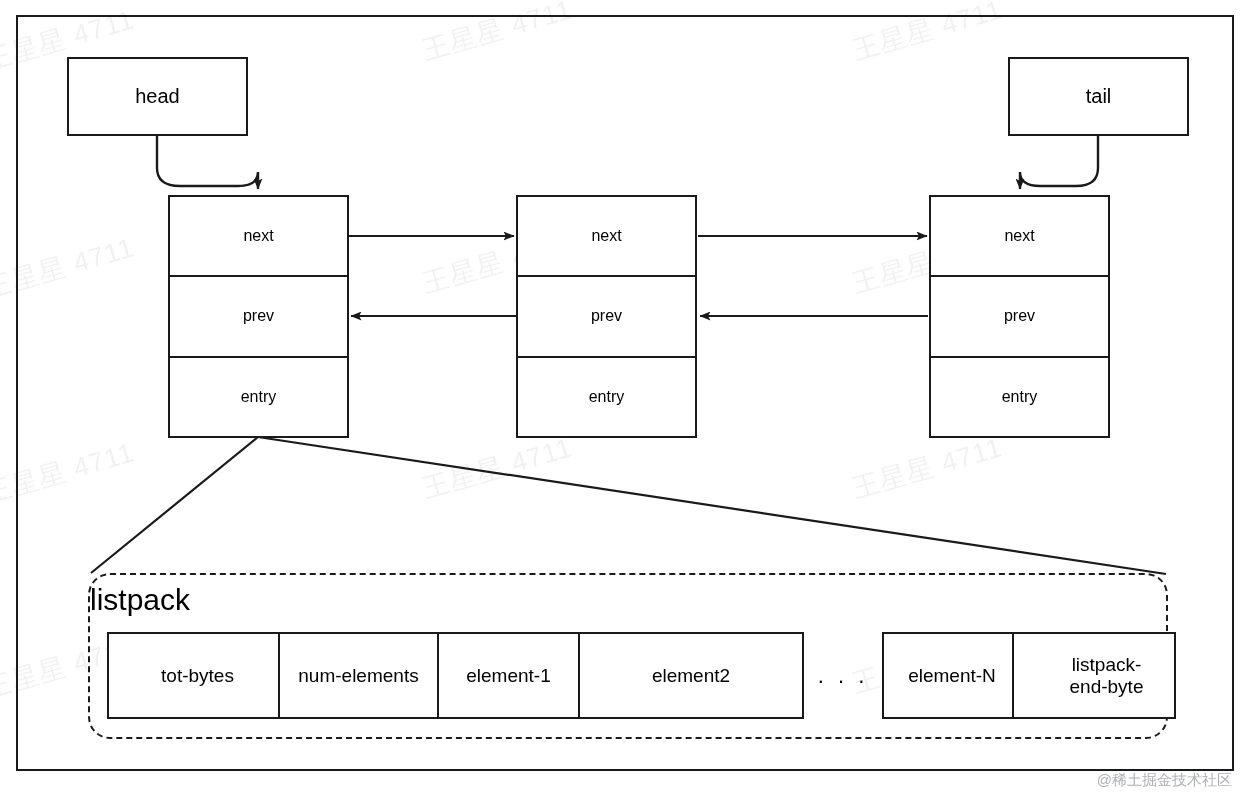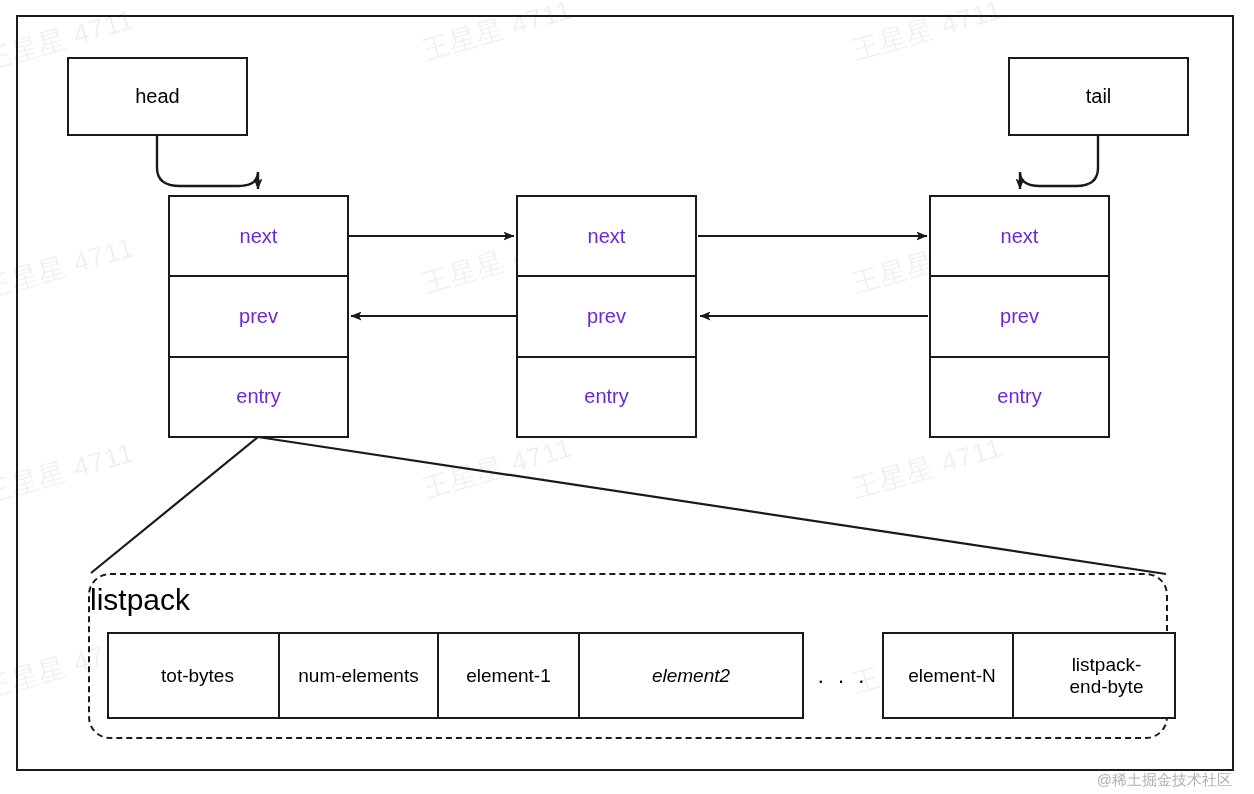--- a/index.html
+++ b/index.html
@@ -70,22 +70,22 @@
     background: #ffffff;
     z-index: 4;
     display: flex;
     flex-direction: column;
   }
   .node-cell {
     flex: 1 1 0;
     display: flex;
     align-items: center;
     justify-content: center;
-    font-size: 20px;
-    color: #6d28d9;
+    font-size: 16px;
+    color: #000000;
     border-bottom: 2px solid #1a1a1a;
     box-sizing: border-box;
   }
   .node-cell:last-child { border-bottom: none; }
 
   
   .svg-layer {
     position: absolute;
     left: 0;
     top: 0;
@@ -237,21 +237,21 @@
   </div>
 
   <div class="listpack-container">
     <div class="listpack-title">listpack</div>
 
     <div class="lp-cells">
       <div class="lp-group">
         <div class="lp-cell" style="width:163px;">tot-bytes</div>
         <div class="lp-cell" style="width:159px;">num-elements</div>
         <div class="lp-cell" style="width:141px;">element-1</div>
-        <div class="lp-cell" style="width:222px;font-style:italic;">element2</div>
+        <div class="lp-cell" style="width:222px;">element2</div>
       </div>
 
       <div class="lp-ellipsis">. . .</div>
 
       <div class="lp-group">
         <div class="lp-cell" style="width:122px;">element-N</div>
         <div class="lp-cell" style="width:135px;margin-left:25px;">listpack-<br>end-byte</div>
       </div>
     </div>
   </div>

